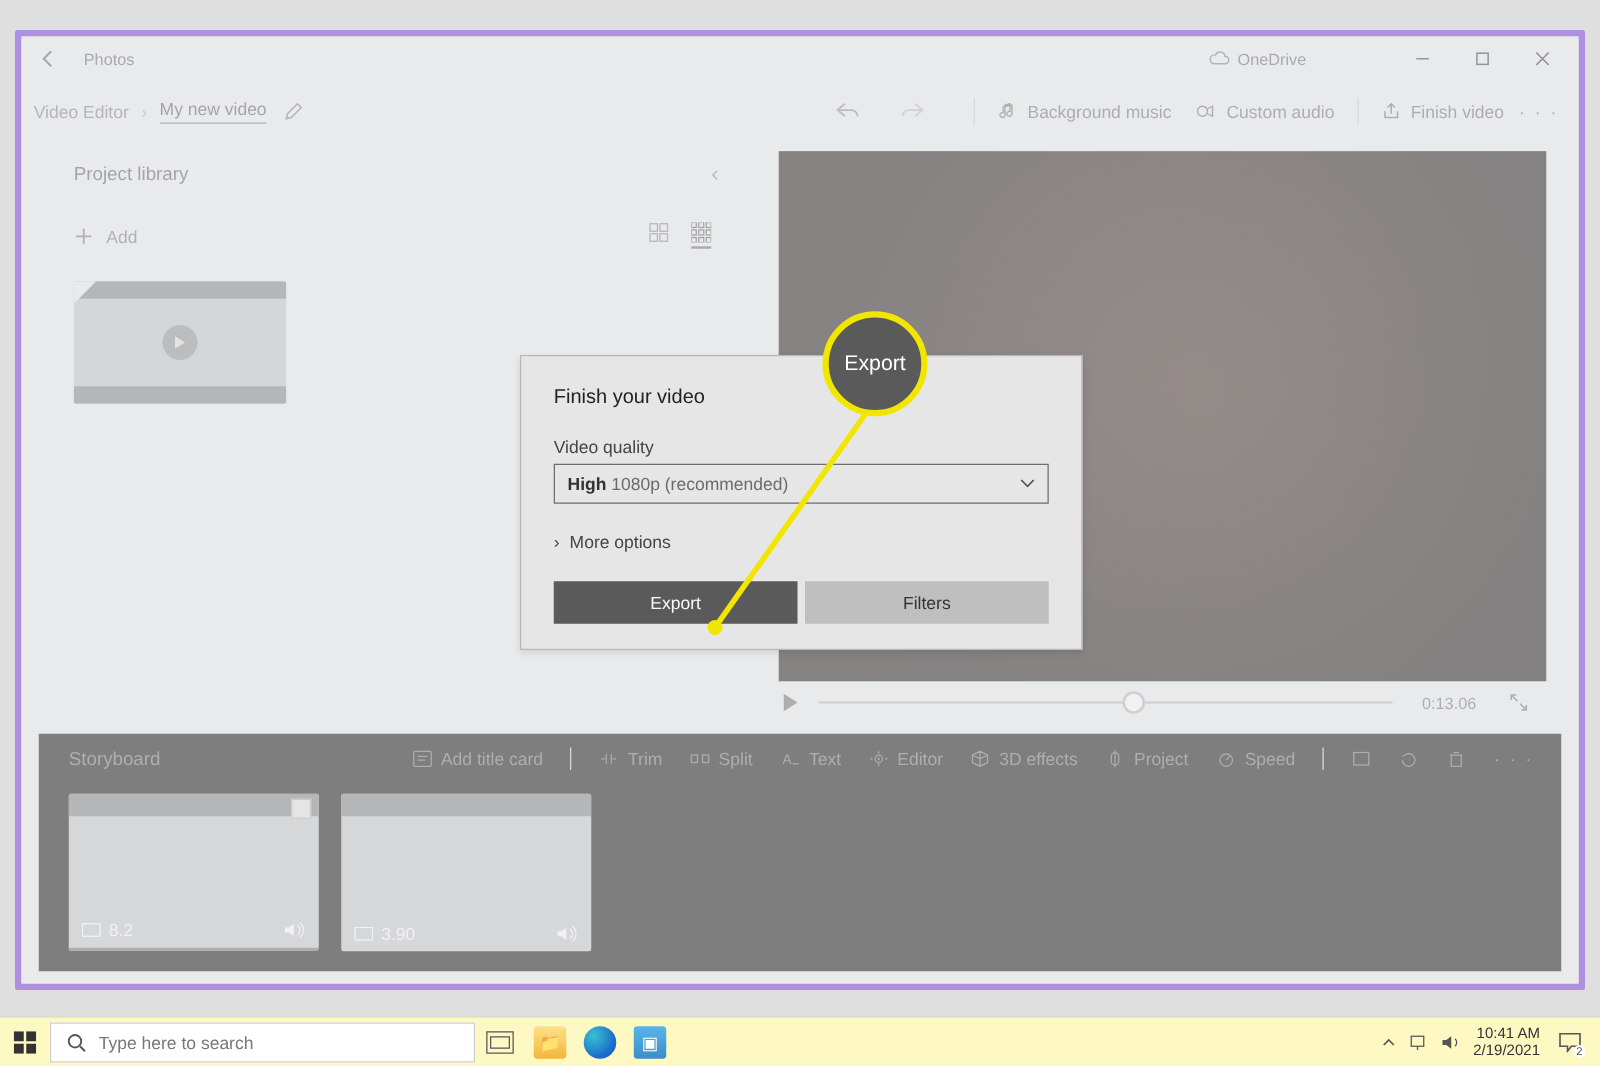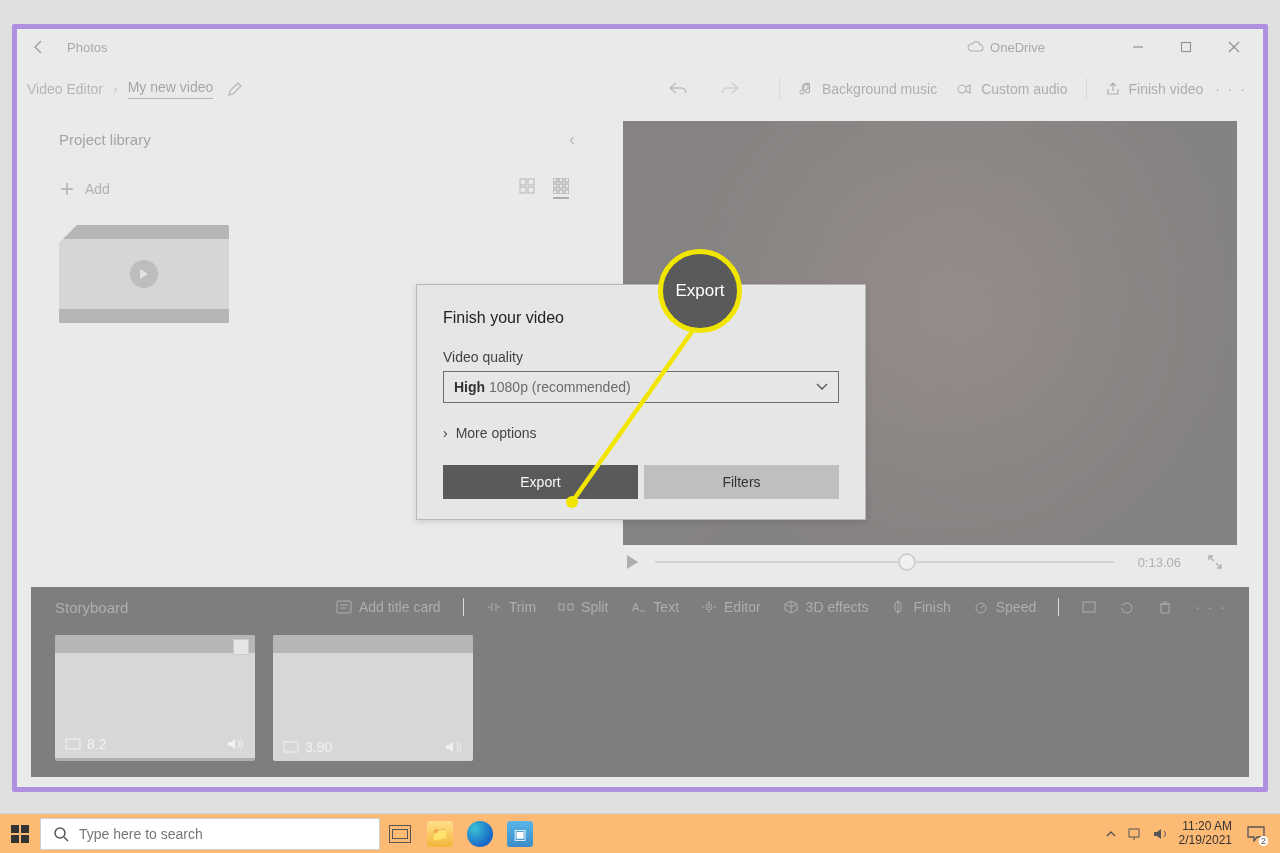--- a/index.html
+++ b/index.html
@@ -111,21 +111,21 @@
     background:#5a5a5a; border:5px solid #f2e600; display:flex; align-items:center; justify-content:center;
     color:#fff; font-size:17px; z-index: 5;
   }
   .callout-line {
     position:absolute; left: 566px; top: 318px; width: 220px; height: 220px; z-index: 4;
     pointer-events:none;
   }
 
   
   .taskbar {
-    position:absolute; left:0; right:0; bottom:0; height:40px; background:#fdba74;
+    position:absolute; left:0; right:0; bottom:0; height:40px; background:#fef9c3;
     display:flex; align-items:center; padding: 0 10px 0 0; border-top:1px solid #cfd3d7;
   }
   .start { width:40px; height:40px; display:flex; align-items:center; justify-content:center; }
   .searchbox {
     width: 340px; height: 32px; background:#fff; border:1px solid #cfcfcf; display:flex; align-items:center; gap:10px; padding:0 12px; color:#777; font-size:14px;
   }
   .tb-icon { width:40px; height:40px; display:flex; align-items:center; justify-content:center; }
   .tray { margin-left:auto; display:flex; align-items:center; gap:10px; color:#555; font-size:12px; }
   .clock { text-align:right; line-height:1.15; font-size:12px; color:#333; }
   .notif { width:28px; height:28px; display:flex; align-items:center; justify-content:center; position:relative; }
@@ -369,21 +369,21 @@
               </span>
               <span>3D effects</span>
             </div>
           <div class="sb-btn">
               <span>
                 <svg width="16" height="14">
                   <rect x="5" y="2" width="6" height="10" rx="3" fill="none" stroke="#6c6c6c"></rect>
                   <line x1="8" y1="0" x2="8" y2="14" stroke="#6c6c6c"></line>
                 </svg>
               </span>
-              <span>Finish</span>
+              <span>Project</span>
             </div>
           <div class="sb-btn">
               <span>
                 <svg width="16" height="14">
                   <circle cx="8" cy="8" r="5" fill="none" stroke="#6c6c6c"></circle>
                   <path d="M8 8l3-3" stroke="#6c6c6c"></path>
                 </svg>
               </span>
               <span>Speed</span>
             </div>
@@ -526,21 +526,21 @@
             <line x1="7" y1="10" x2="7" y2="13" stroke="#555"></line>
           </svg>
         </span>
       <span>
           <svg width="16" height="14" viewBox="0 0 16 14">
             <path d="M1 5v4h3l4 3V2L4 5z" fill="#555"></path>
             <path d="M11 4a4 4 0 0 1 0 6" fill="none" stroke="#555"></path>
           </svg>
         </span>
       <div class="clock">
-        <div>11:20 AM</div>
+        <div>10:41 AM</div>
         <div>2/19/2021</div>
       </div>
       <div class="notif">
         <svg width="18" height="16" viewBox="0 0 18 16">
             <path d="M1 1h16v10H10l-3 4v-4H1z" fill="none" stroke="#555" stroke-width="1.3"></path>
           </svg>
         <span class="badge">2</span>
       </div>
     </div>
   </div>

